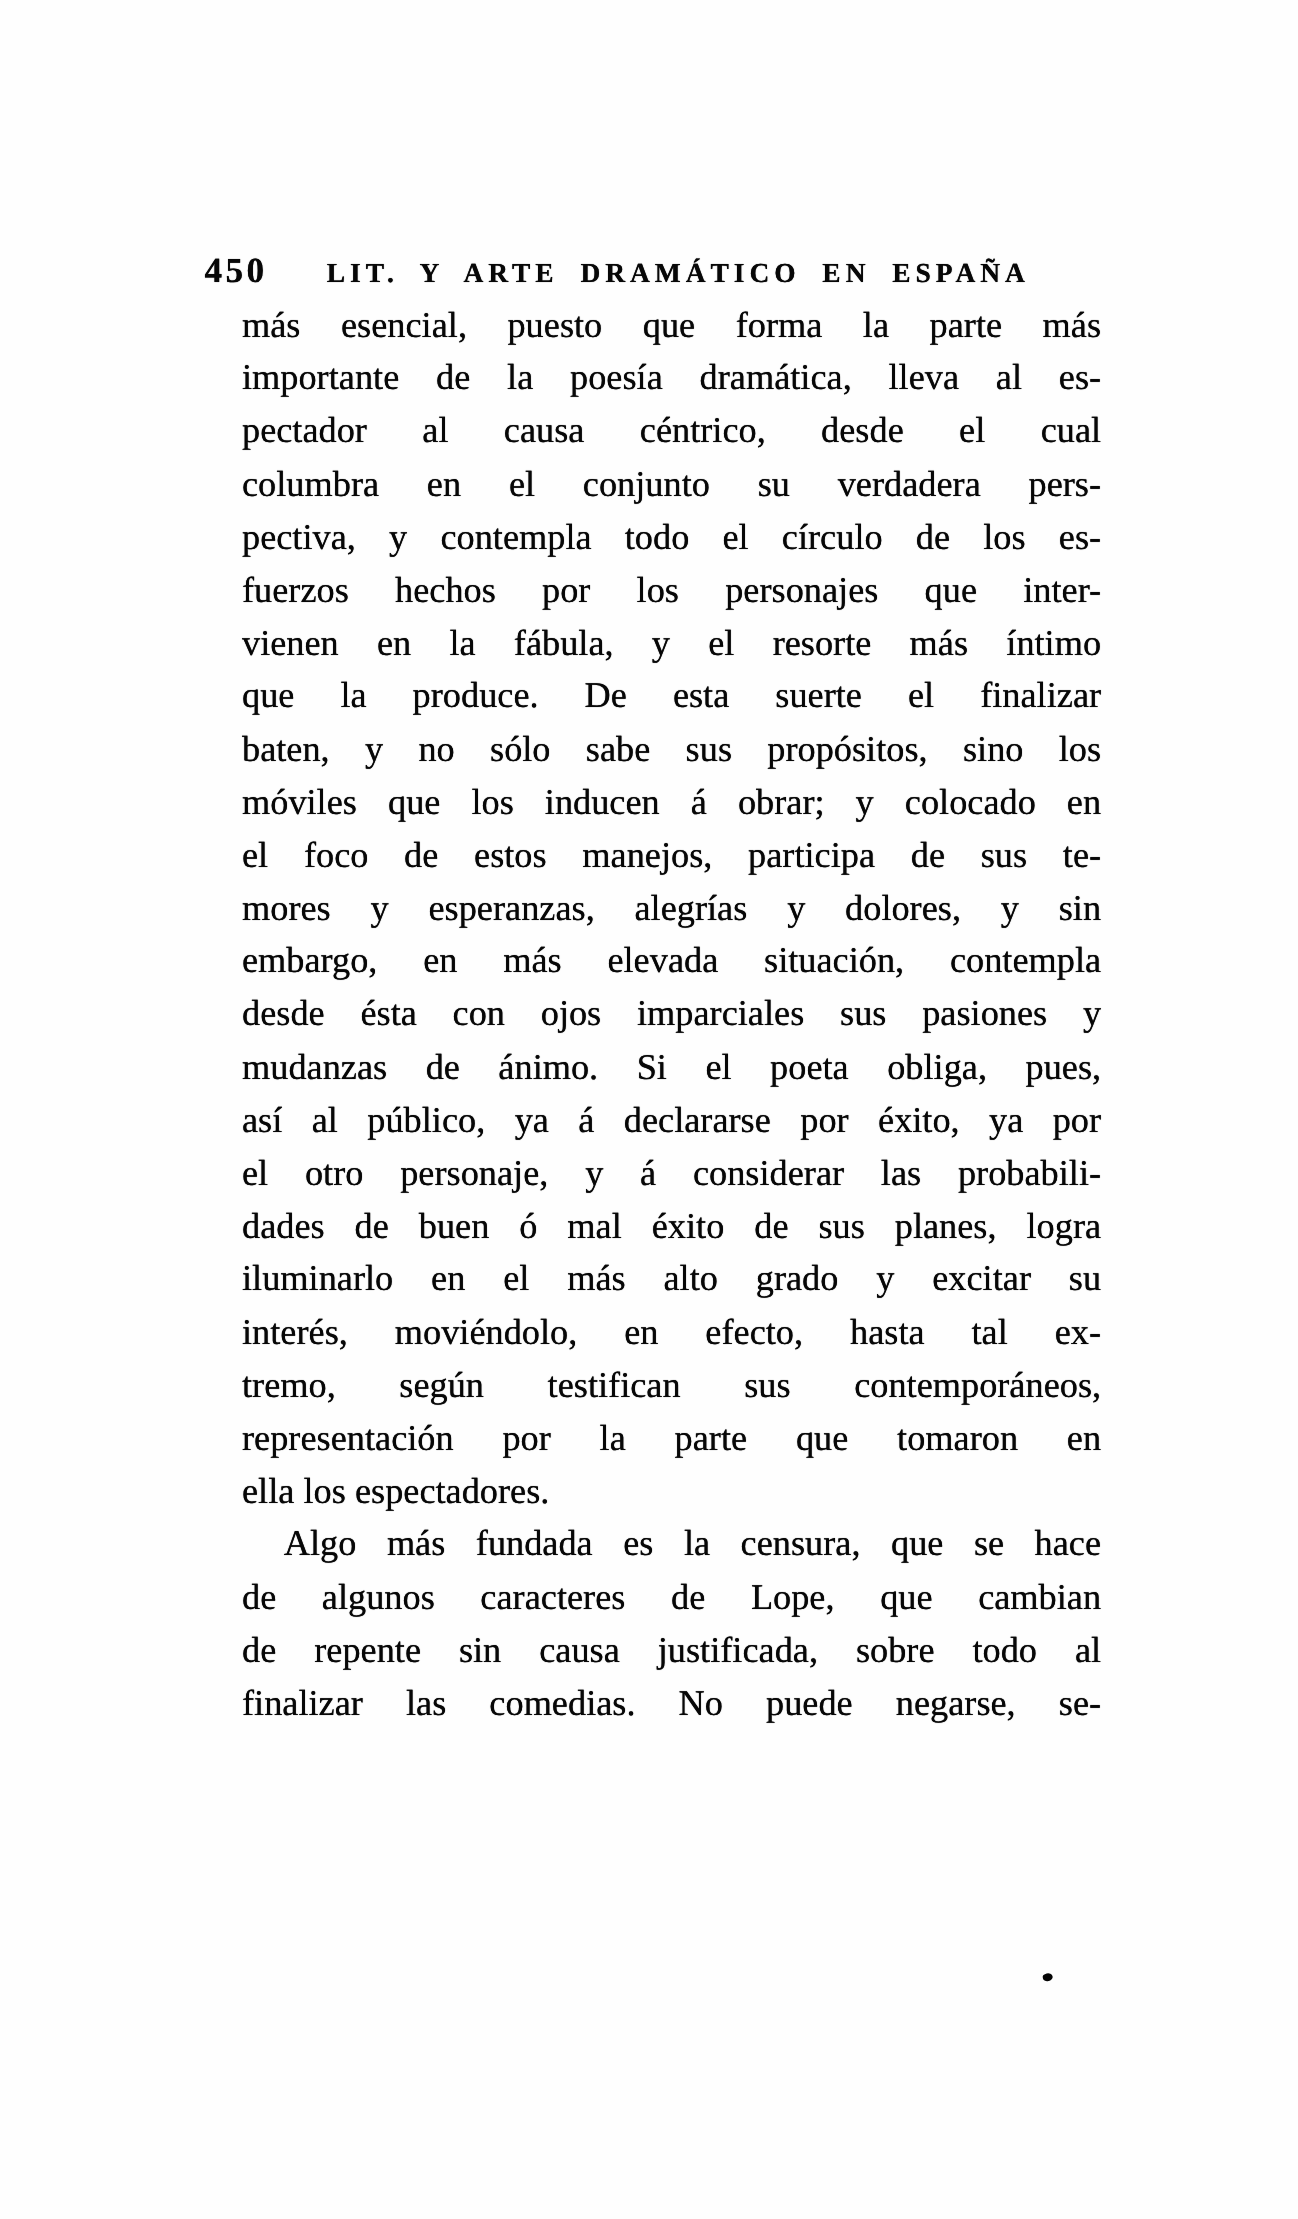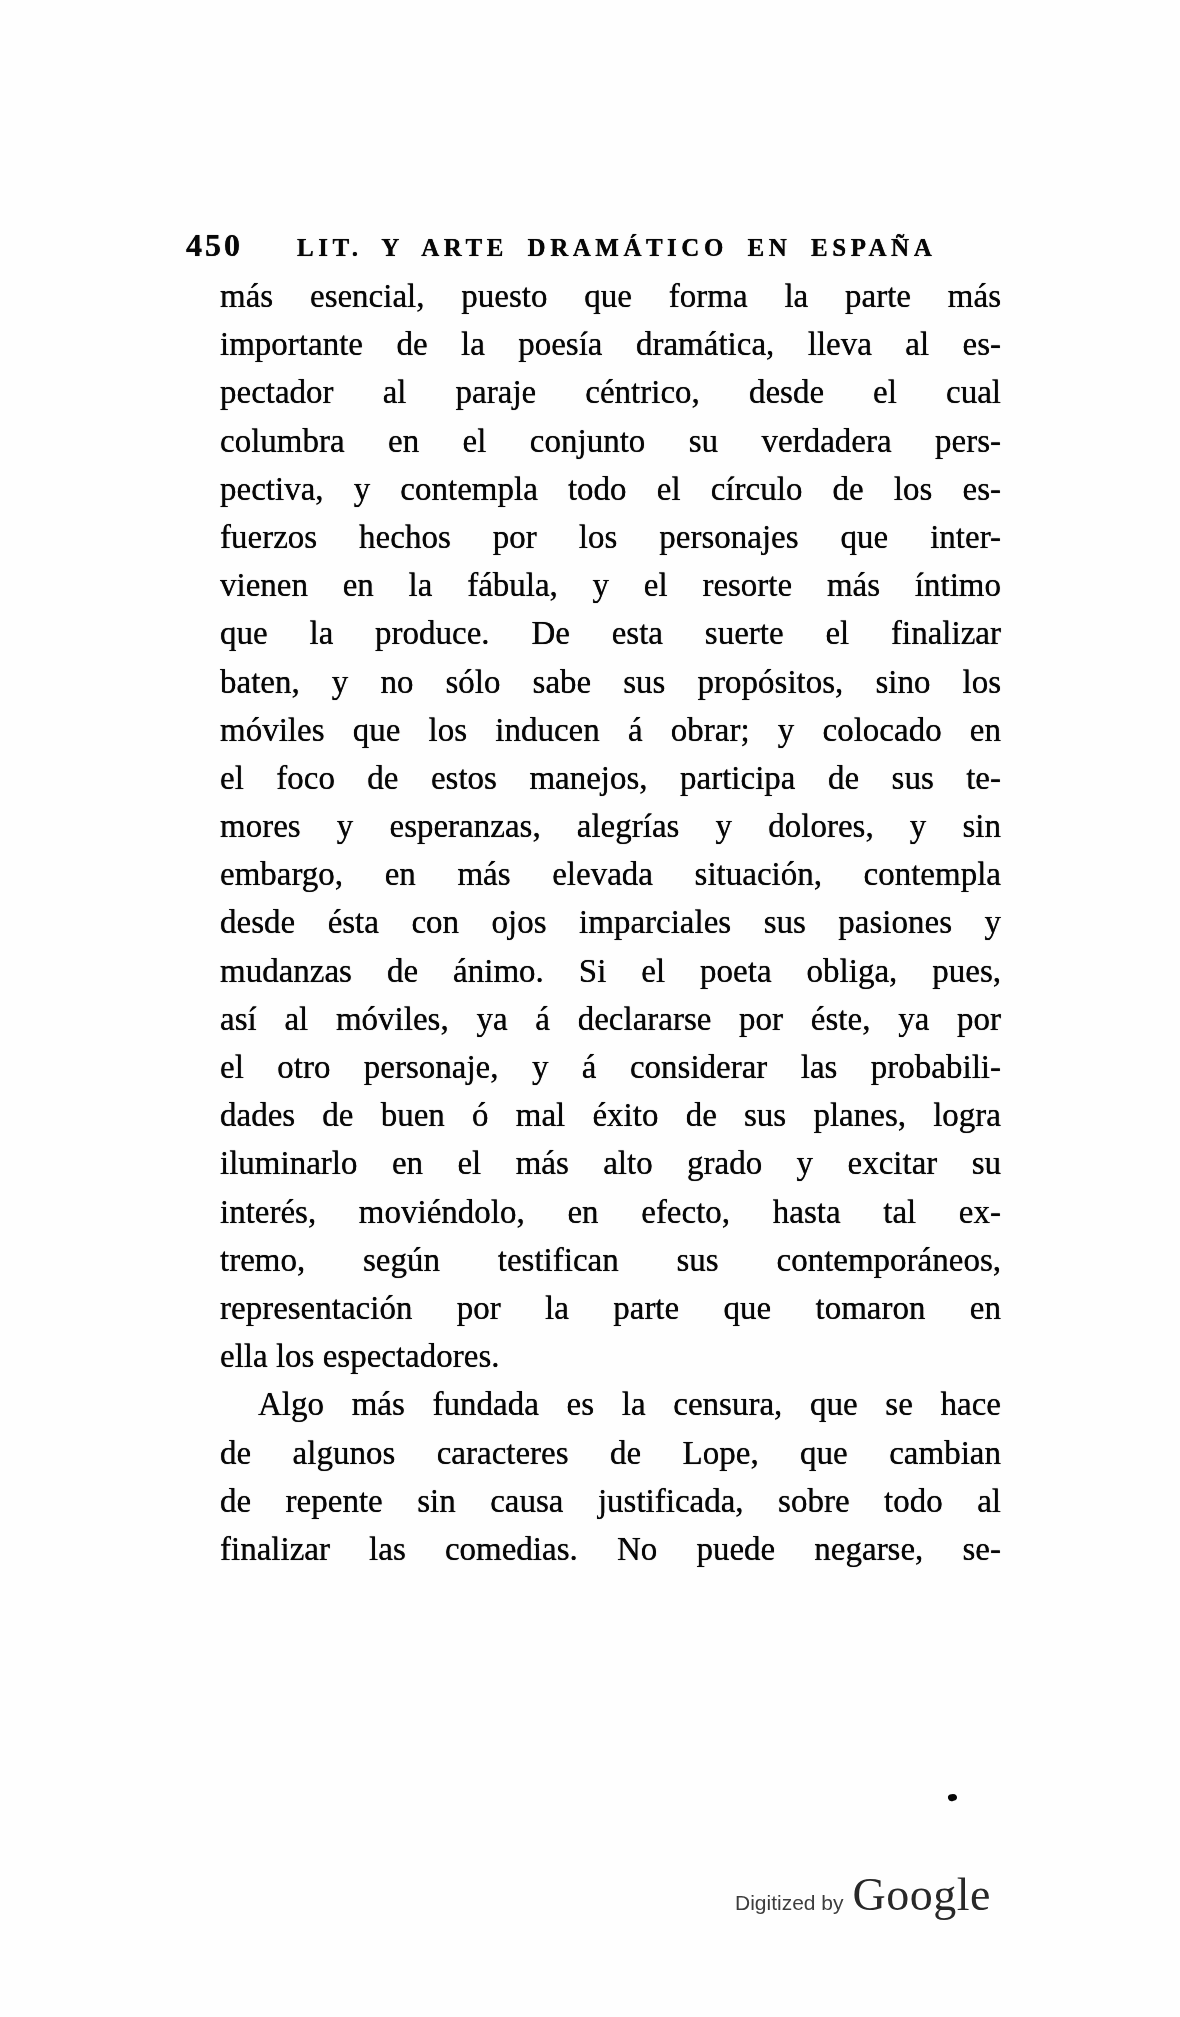--- a/index.html
+++ b/index.html
@@ -96,47 +96,43 @@
 <div class="page">
 
   <div class="page-header">
     <span class="page-number">450</span>
     <span class="running-title">LIT. Y ARTE DRAMÁTICO EN ESPAÑA</span>
   </div>
 
   <div class="page-body" id="body-lines">
       <div class="text-line">más esencial, puesto que forma la parte más</div>
       <div class="text-line">importante de la poesía dramática, lleva al es-</div>
-      <div class="text-line">pectador al paraje céntrico, desde el cual</div>
+      <div class="text-line">pectador al causa céntrico, desde el cual</div>
       <div class="text-line">columbra en el conjunto su verdadera pers-</div>
       <div class="text-line">pectiva, y contempla todo el círculo de los es-</div>
       <div class="text-line">fuerzos hechos por los personajes que inter-</div>
       <div class="text-line">vienen en la fábula, y el resorte más íntimo</div>
       <div class="text-line">que la produce. De esta suerte el finalizar</div>
       <div class="text-line">baten, y no sólo sabe sus propósitos, sino los</div>
       <div class="text-line">móviles que los inducen á obrar; y colocado en</div>
       <div class="text-line">el foco de estos manejos, participa de sus te-</div>
       <div class="text-line">mores y esperanzas, alegrías y dolores, y sin</div>
       <div class="text-line">embargo, en más elevada situación, contempla</div>
       <div class="text-line">desde ésta con ojos imparciales sus pasiones y</div>
       <div class="text-line">mudanzas de ánimo. Si el poeta obliga, pues,</div>
-      <div class="text-line">así al móviles, ya á declararse por éste, ya por</div>
+      <div class="text-line">así al público, ya á declararse por éxito, ya por</div>
       <div class="text-line">el otro personaje, y á considerar las probabili-</div>
       <div class="text-line">dades de buen ó mal éxito de sus planes, logra</div>
       <div class="text-line">iluminarlo en el más alto grado y excitar su</div>
       <div class="text-line">interés, moviéndolo, en efecto, hasta tal ex-</div>
       <div class="text-line">tremo, según testifican sus contemporáneos,</div>
       <div class="text-line">representación por la parte que tomaron en</div>
       <div class="text-line nojustify">ella los espectadores.</div>
       <div class="text-line indent">Algo más fundada es la censura, que se hace</div>
       <div class="text-line">de algunos caracteres de Lope, que cambian</div>
       <div class="text-line">de repente sin causa justificada, sobre todo al</div>
       <div class="text-line">finalizar las comedias. No puede negarse, se-</div>
     </div>
 
   <div class="ink-speck"></div>
 
-  <div class="watermark">
-    <span class="wm-prefix">Digitized by</span>
-    <span class="wm-logo">Google</span>
-  </div>
 
 </div>
 
 </body></html>

